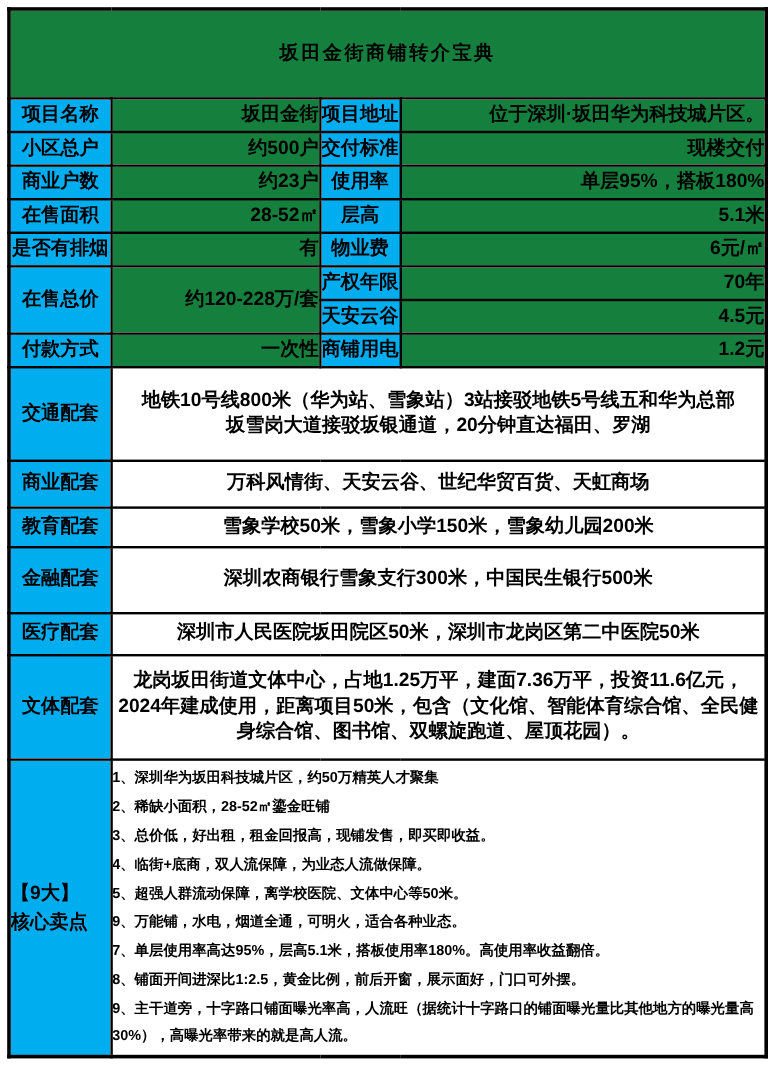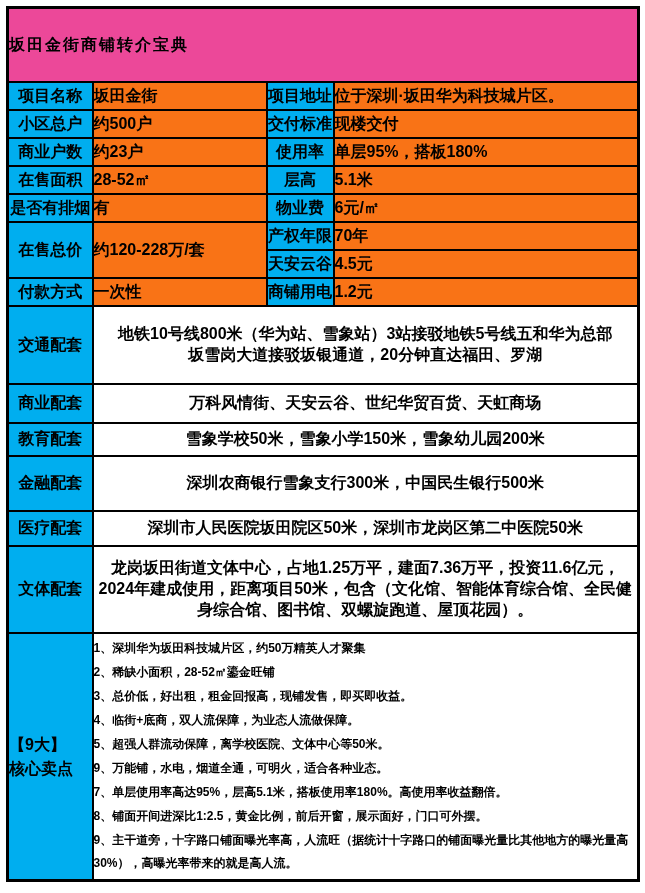--- a/index.html
+++ b/index.html
@@ -26,32 +26,33 @@
   }
   table.main td {
     border: 2px solid #000000;
     padding: 0;
     vertical-align: middle;
     font-size: 16px;
     line-height: 1.3;
     overflow: hidden;
   }
   td.title-cell {
-    background: #ec4899;
+    background: #15803d;
+    text-align: center;
     font-size: 38px;
     letter-spacing: 2px;
     height: 72px;
   }
   td.hdr {
     background: #00AEEF;
     text-align: center;
   }
   td.val {
-    background: #f97316;
-    text-align: left;
+    background: #15803d;
+    text-align: right;
   }
   tr.info-row td { height: 26px; }
   td.amenity-content {
     text-align: center;
     padding: 2px 4px;
     white-space: pre-line;
   }
   td.sp-content {
     text-align: left;
     vertical-align: top;

